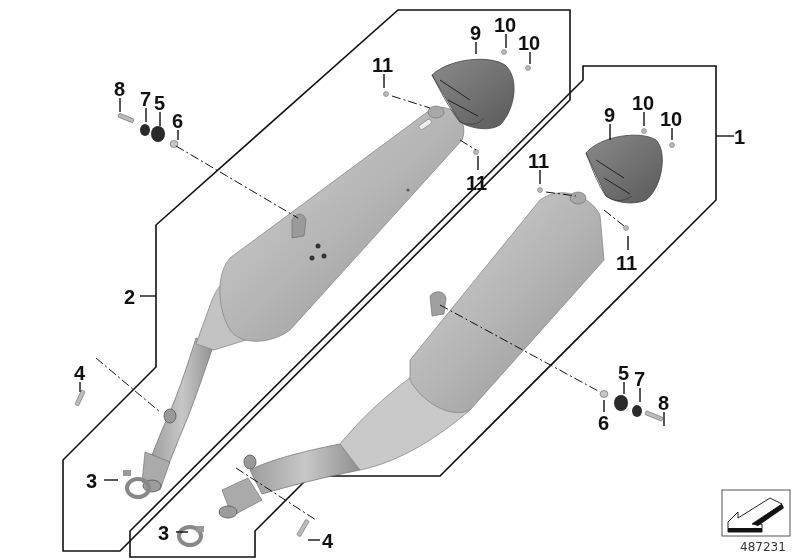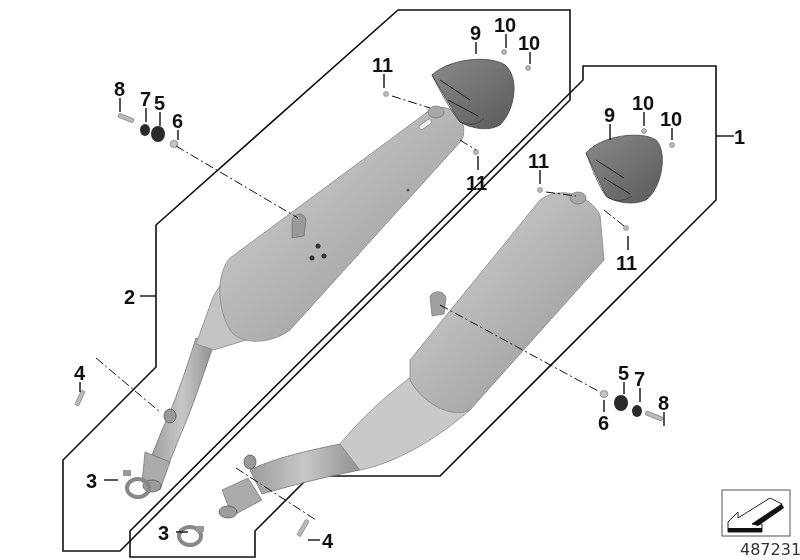--- a/index.html
+++ b/index.html
@@ -1,19 +1,19 @@
 <!DOCTYPE html>
 <html><head>
 <meta charset="utf-8">
 <style>
   html, body { margin: 0; padding: 0; background: #ffffff; }
   body { width: 800px; height: 560px; position: relative; overflow: hidden; font-family: "Liberation Sans", sans-serif; }
   #diagram { position: absolute; left: 0; top: 0; width: 800px; height: 560px; }
   .callout { font-family: "Liberation Sans", sans-serif; font-weight: bold; font-size: 20px; fill: #111; }
-  .ref-num { position: absolute; left: 740px; top: 540px; font-family: "DejaVu Sans", sans-serif; font-size: 16px; color: #333; }
+  .ref-num { position: absolute; left: 740px; top: 540px; font-family: "DejaVu Sans", sans-serif; font-size: 12px; color: #333; }
   .frame { fill: none; stroke: #111; stroke-width: 1.6; }
   .leader { stroke: #111; stroke-width: 1.4; fill: none; }
   .axis { stroke: #111; stroke-width: 1; stroke-dasharray: 9 3 2 3; fill: none; }
 </style>
 </head>
 <body>
 
 <svg id="diagram" viewBox="0 0 800 560" xmlns="http://www.w3.org/2000/svg">
   <defs>
     <linearGradient id="mufflerGrad" x1="0" y1="0" x2="1" y2="1">

